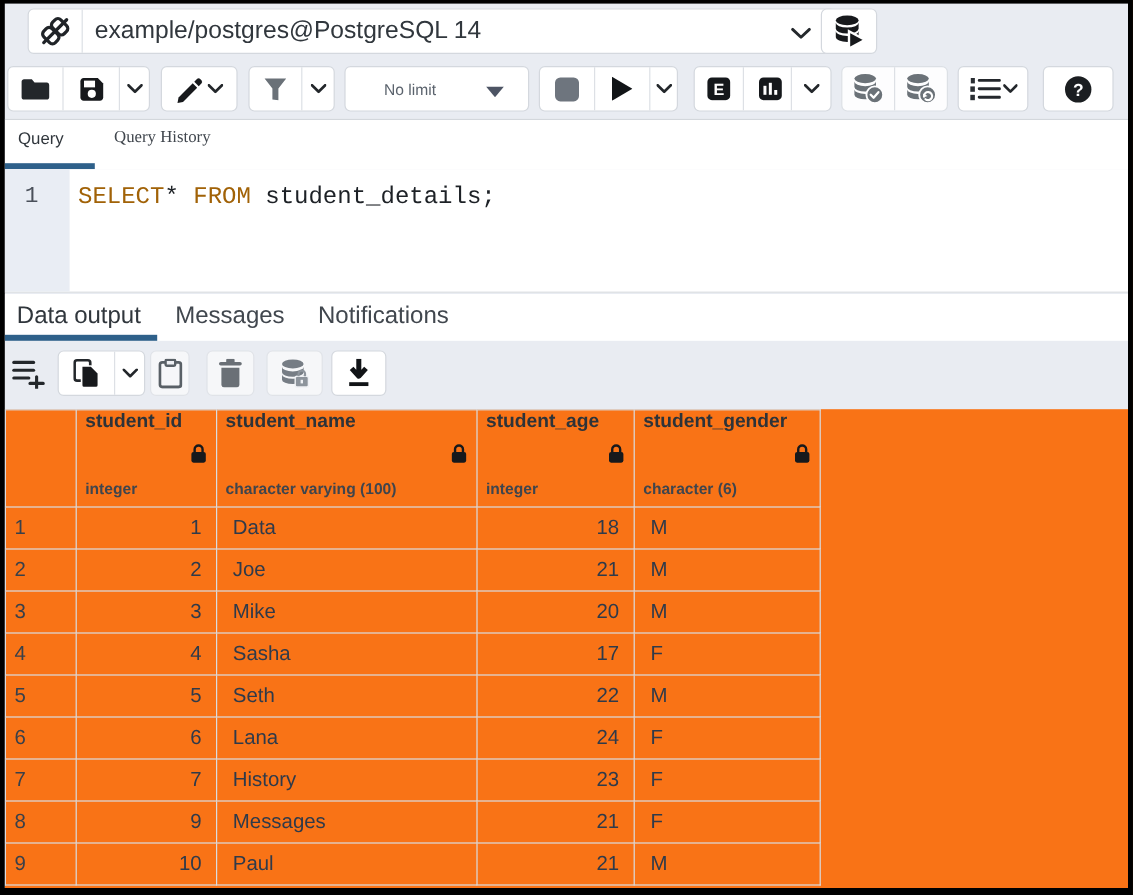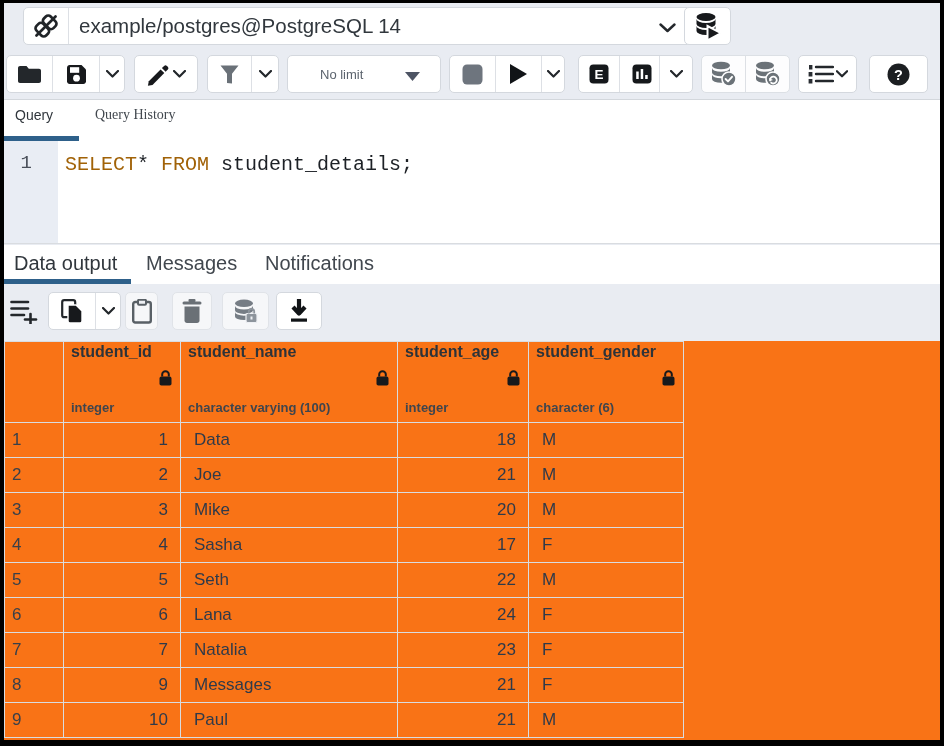--- a/index.html
+++ b/index.html
@@ -397,21 +397,21 @@
       <tr style="height:35px;">
             <td class="rn">6</td>
             <td class="num">6</td>
             <td class="txt">Lana</td>
             <td class="num">24</td>
             <td class="txt">F</td>
           </tr>
       <tr style="height:35px;">
             <td class="rn">7</td>
             <td class="num">7</td>
-            <td class="txt">Natalia</td>
+            <td class="txt">History</td>
             <td class="num">23</td>
             <td class="txt">F</td>
           </tr>
       <tr style="height:35px;">
             <td class="rn">8</td>
             <td class="num">9</td>
             <td class="txt">Messages</td>
             <td class="num">21</td>
             <td class="txt">F</td>
           </tr>

